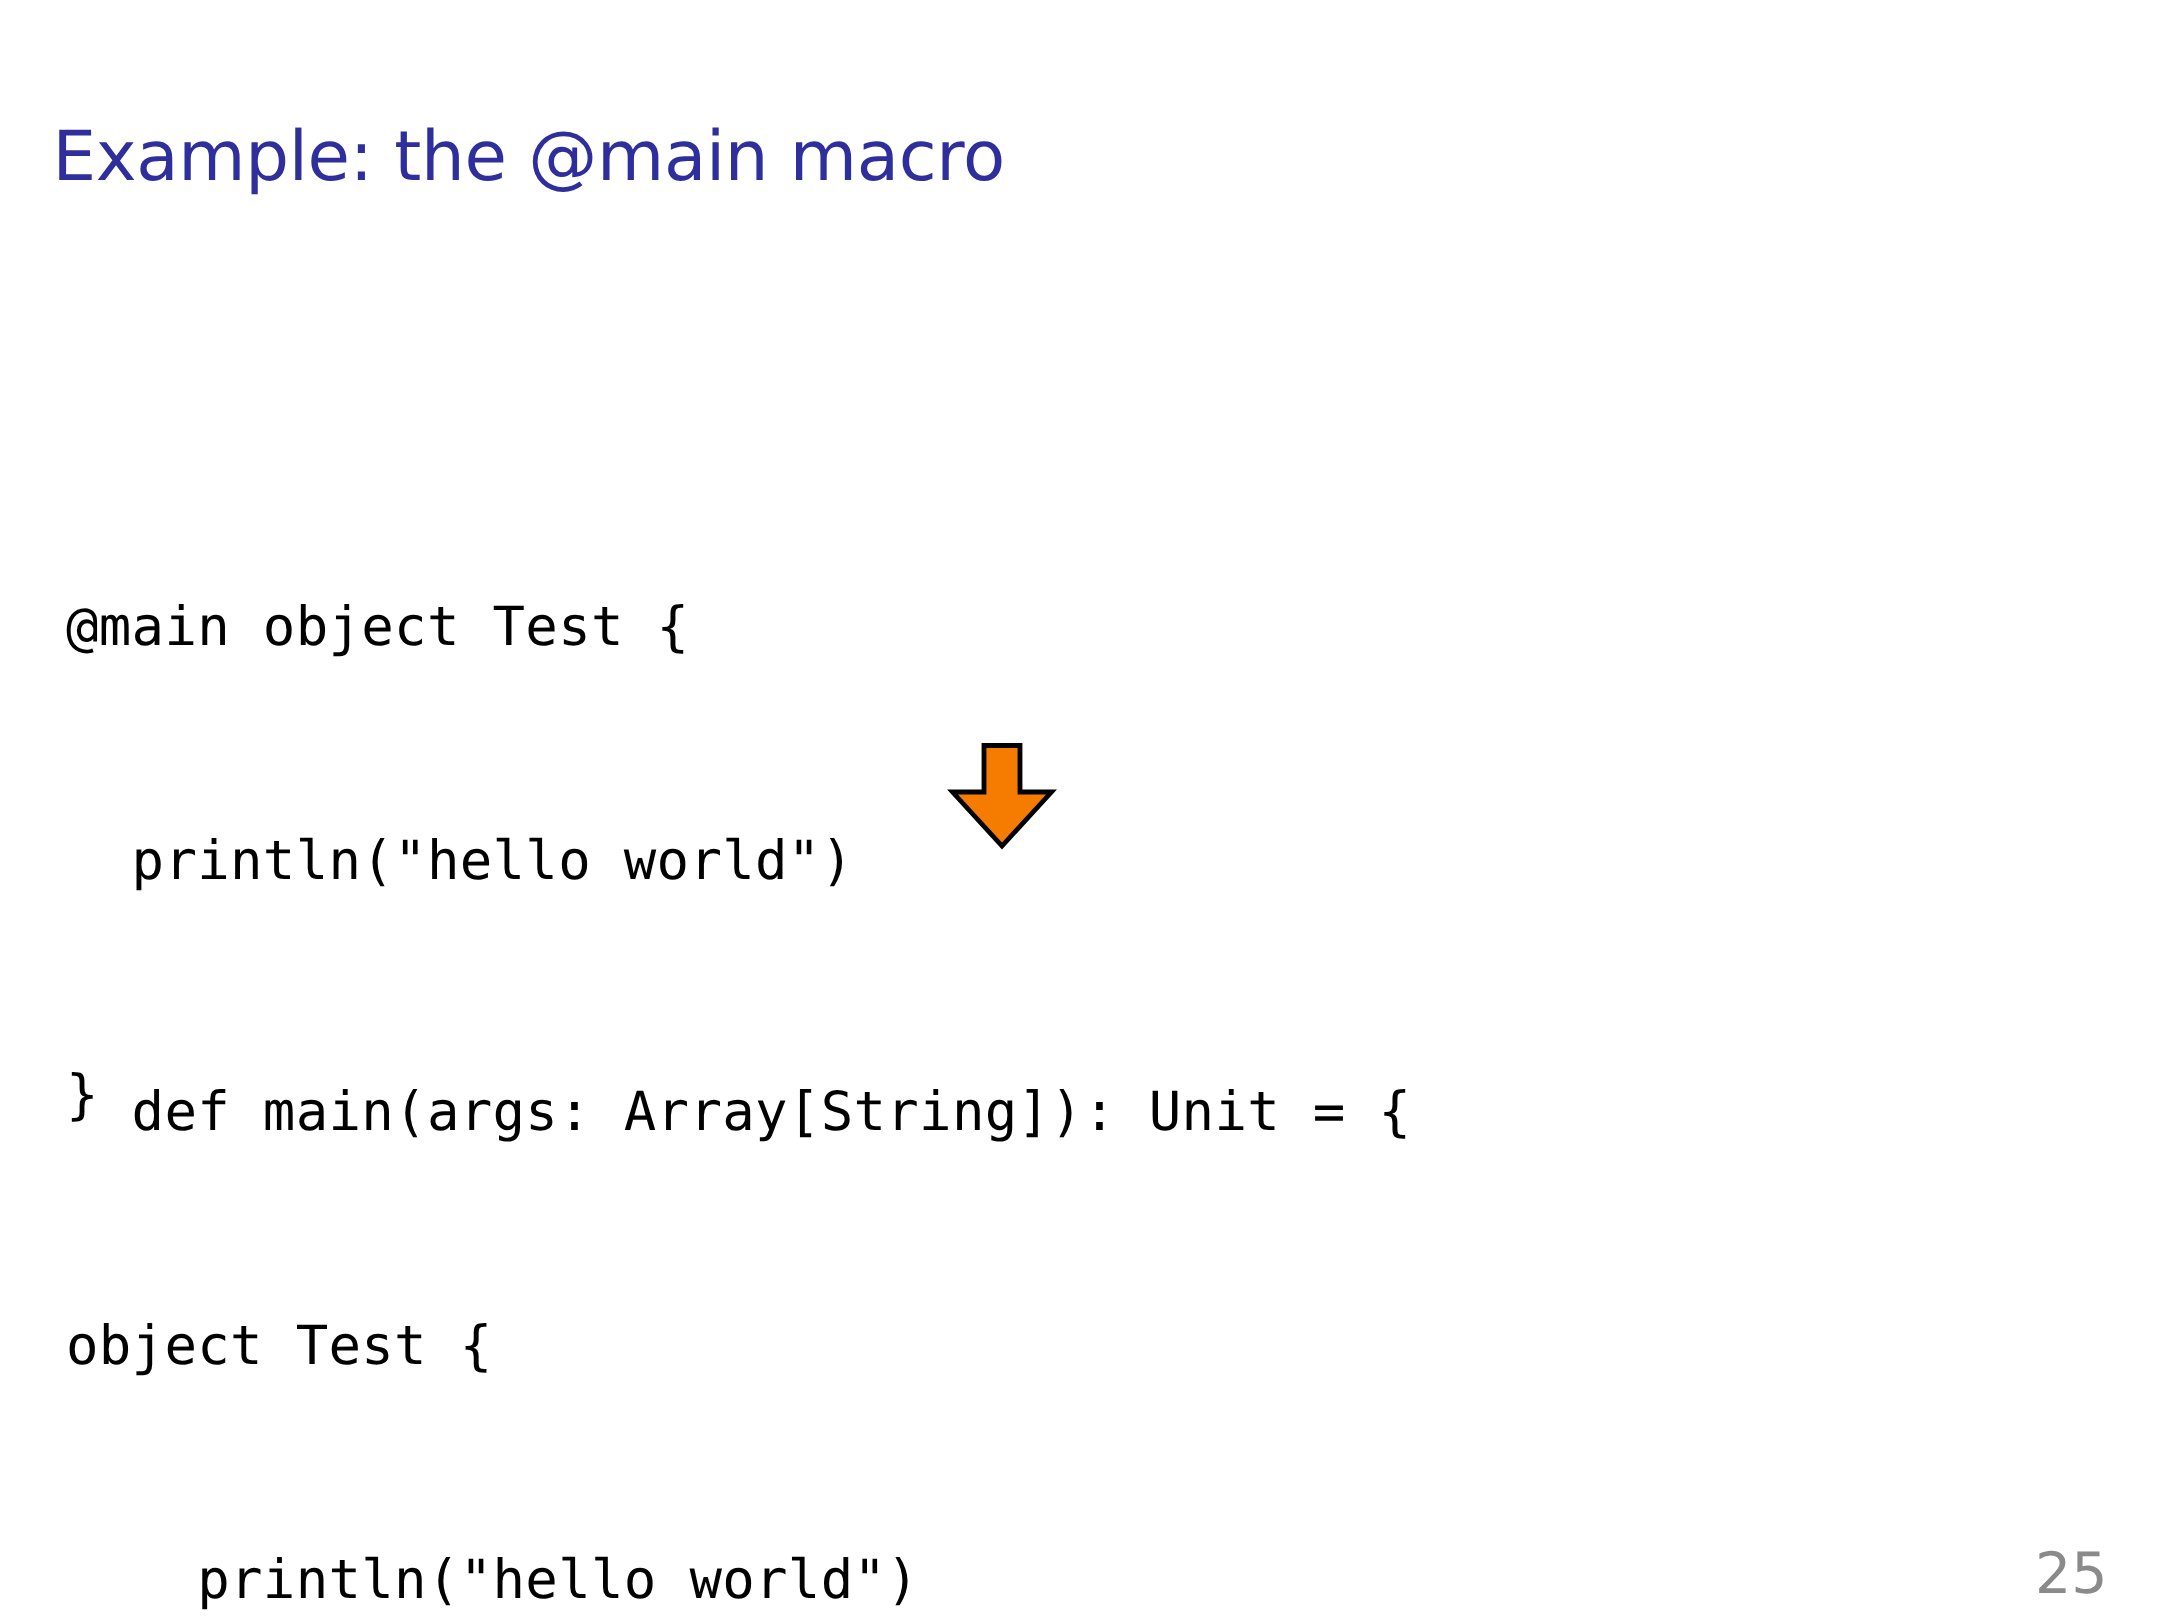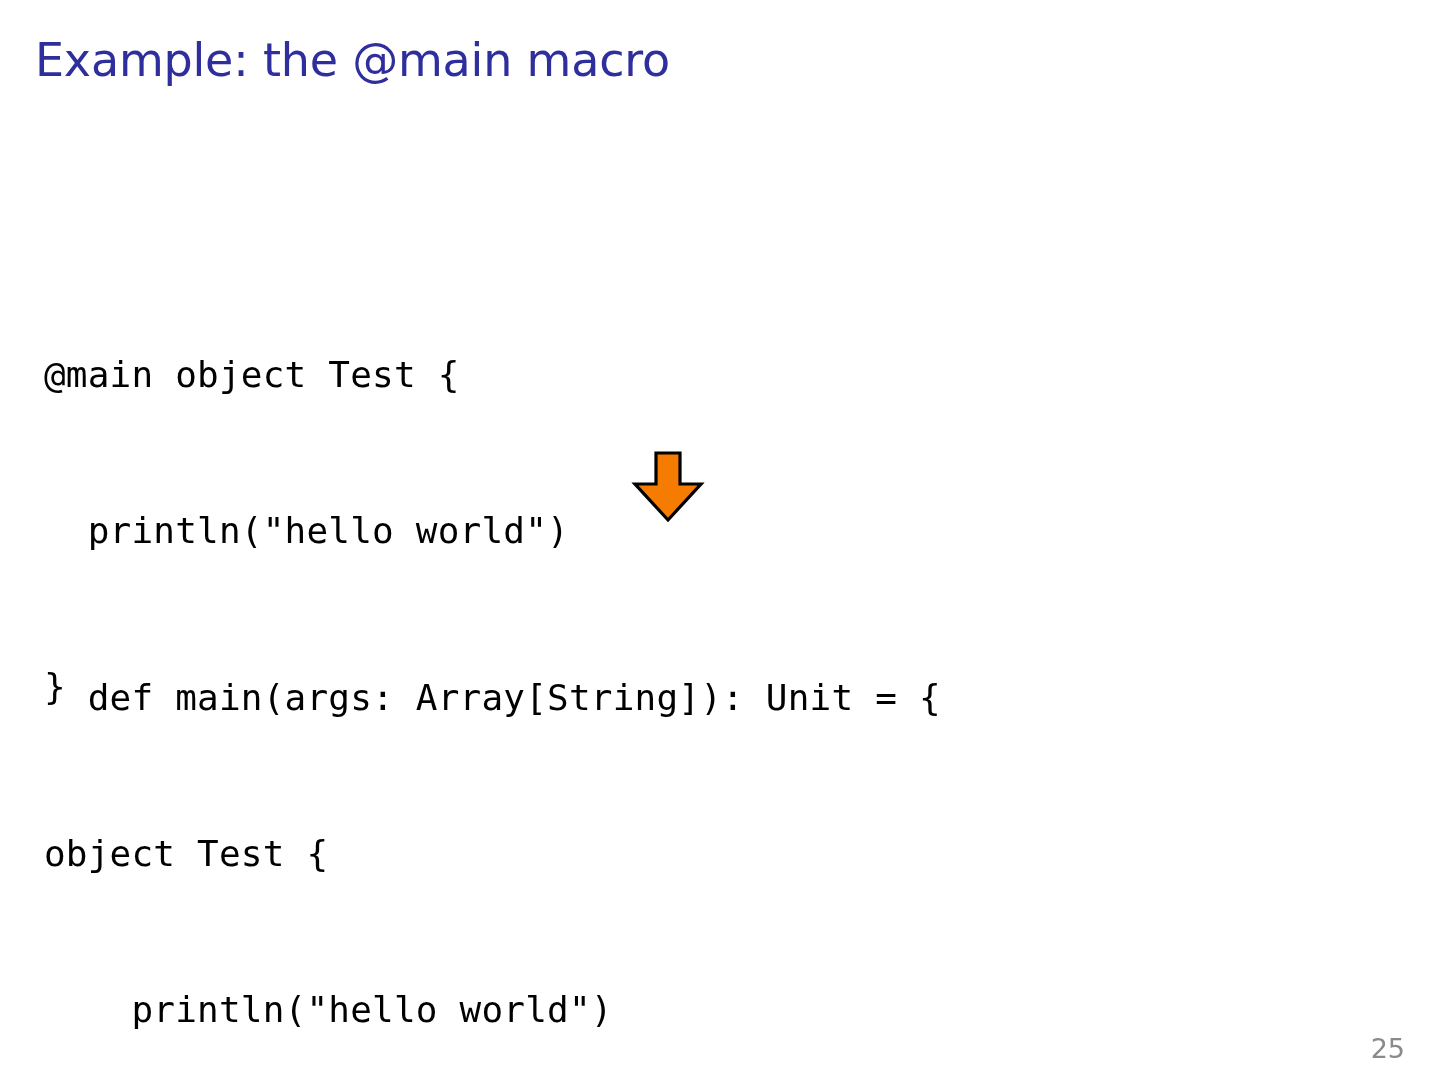--- a/index.html
+++ b/index.html
@@ -13,20 +13,21 @@
     position: relative;
     overflow: hidden;
     font-family: "Liberation Sans", sans-serif;
     -webkit-font-smoothing: antialiased;
   }
 
   .slide {
     position: absolute;
     inset: 0;
     background: #ffffff;
+    margin-top: 44px;
   }
 
   
   .slide-title {
     position: absolute;
     left: 35px;
     top: 32px;
     font-family: "DejaVu Sans", sans-serif;
     font-size: 46px;
     line-height: 56px;
@@ -65,21 +66,21 @@
     height: 74px;
   }
   .arrow-wrap svg { display: block; width: 100%; height: 100%; }
 
   
   .page-number {
     position: absolute;
     right: 36px;
     bottom: 12px;
     font-family: "DejaVu Sans", sans-serif;
-    font-size: 27px;
+    font-size: 38px;
     line-height: 40px;
     color: #8A8A8A;
     text-align: left;
     white-space: pre;
   }
 </style>
 </head>
 <body>
 
 <div class="slide">

